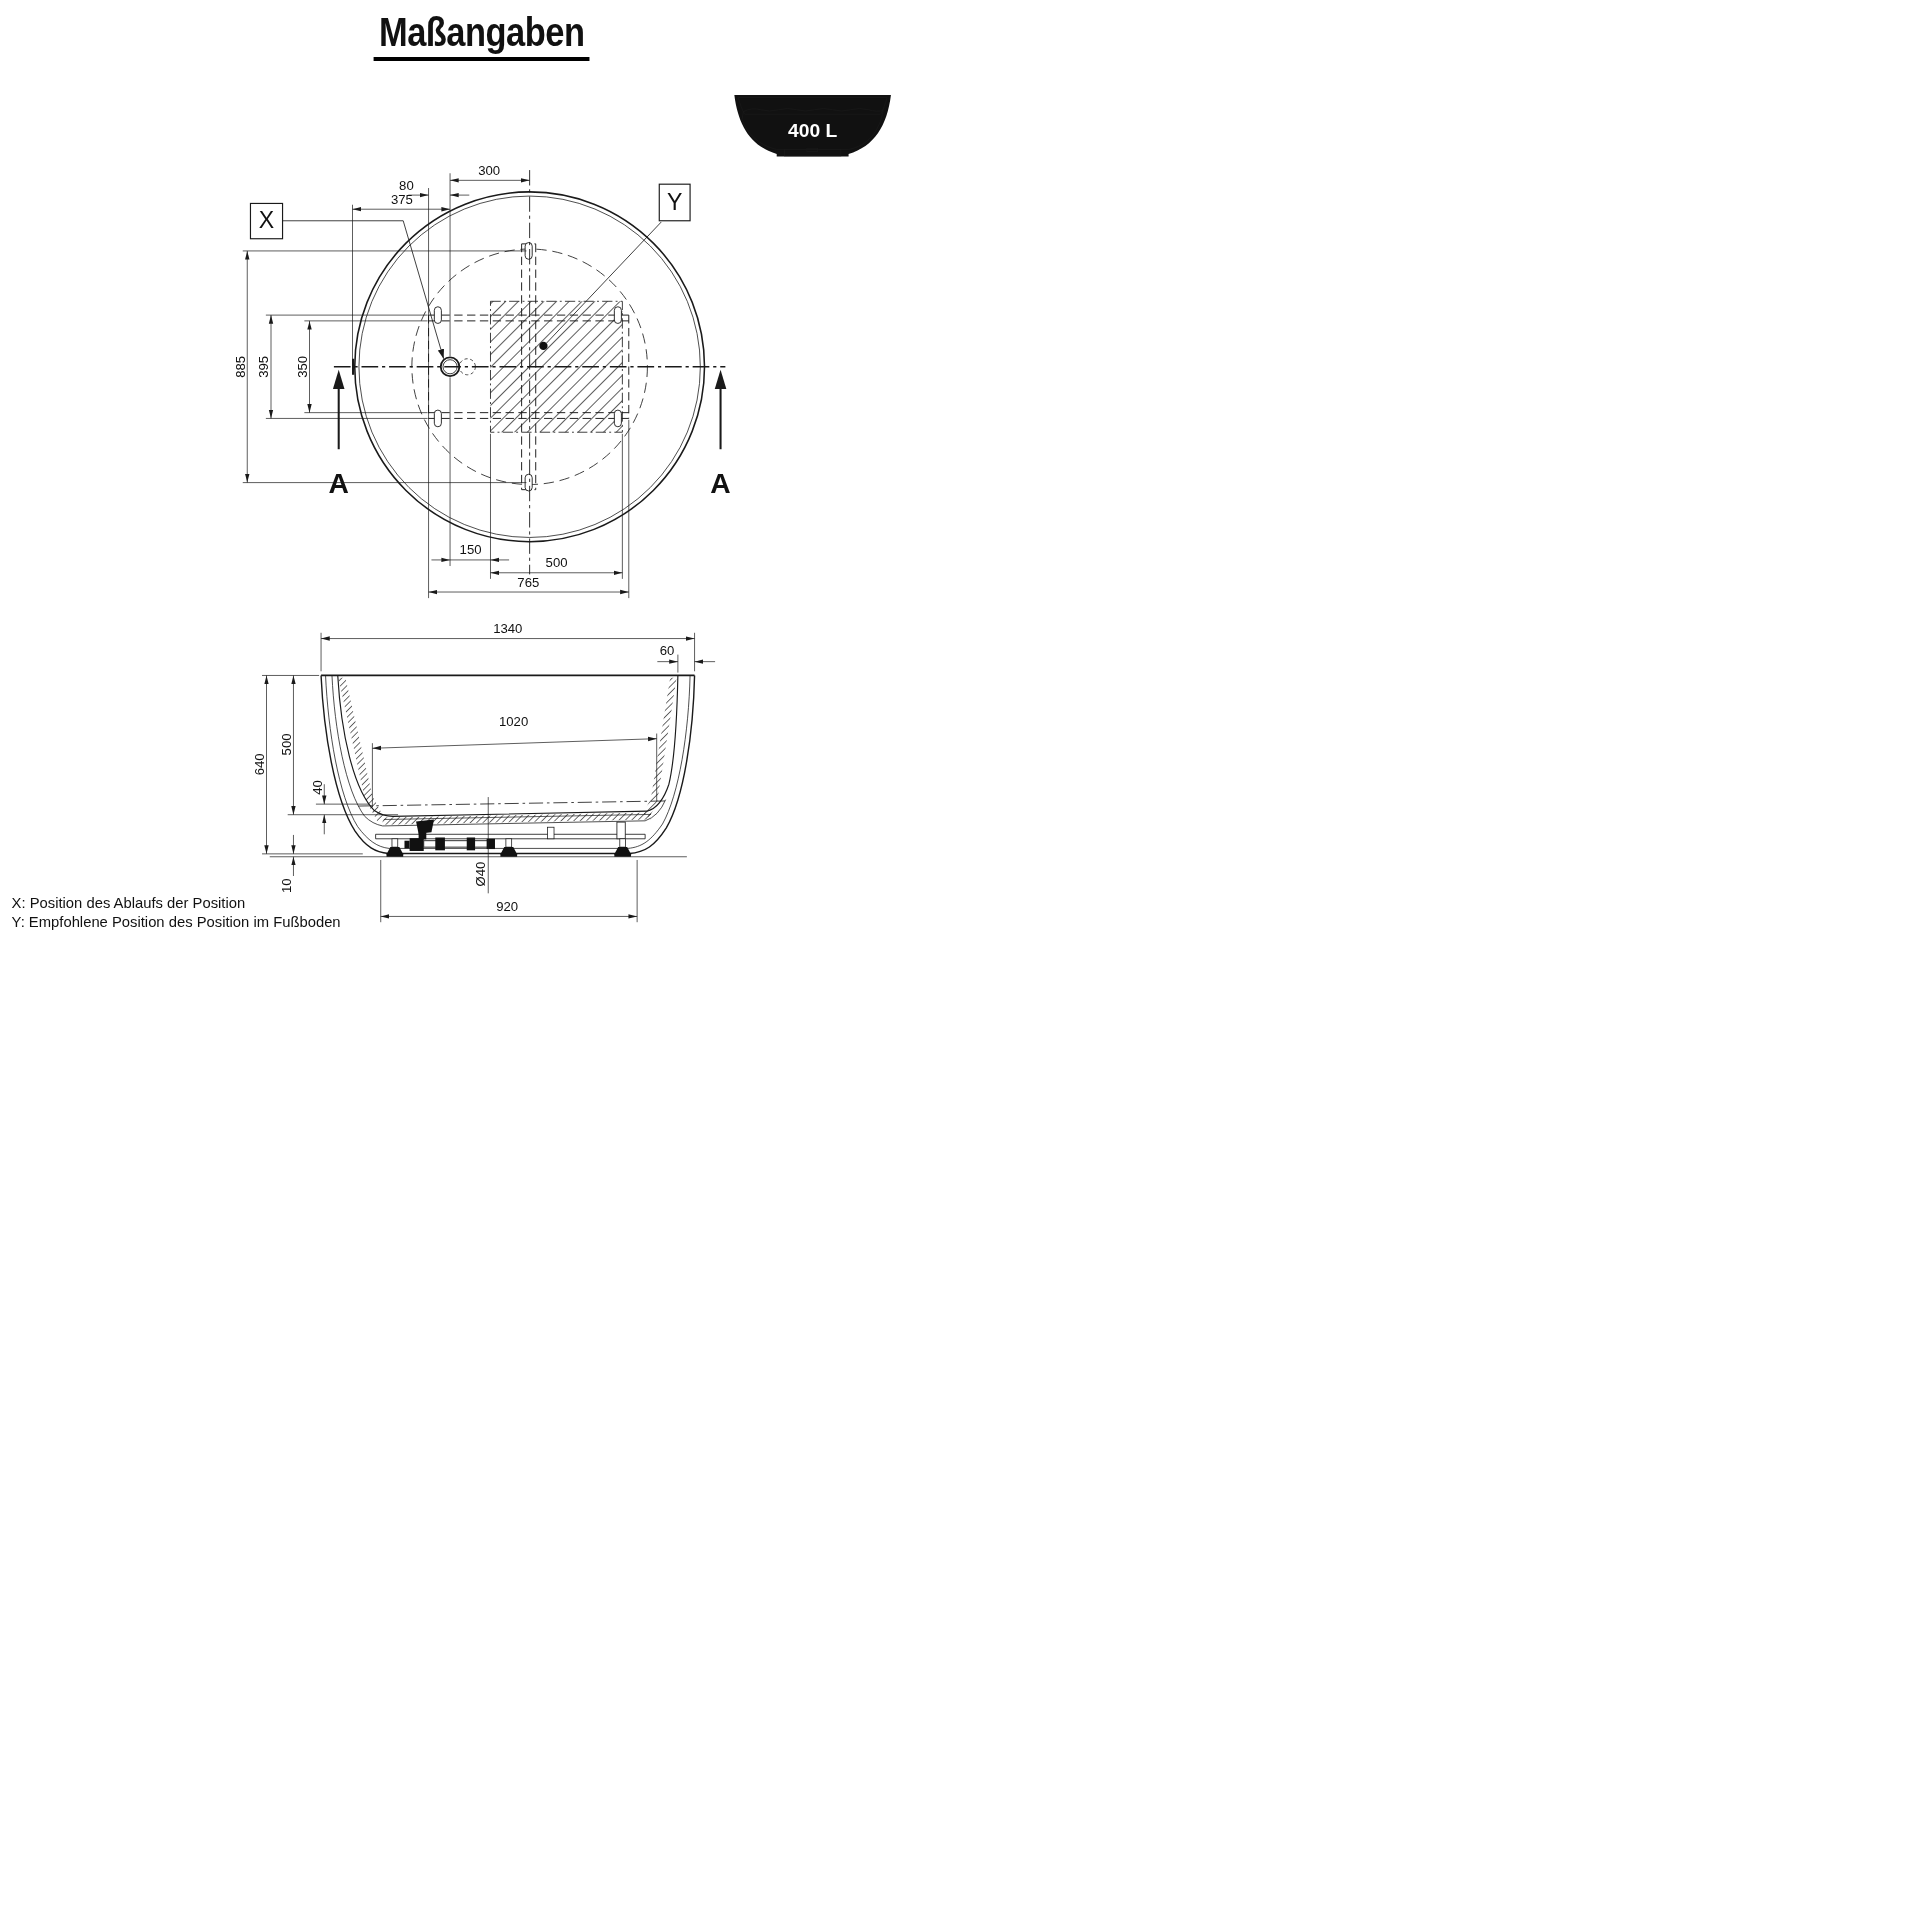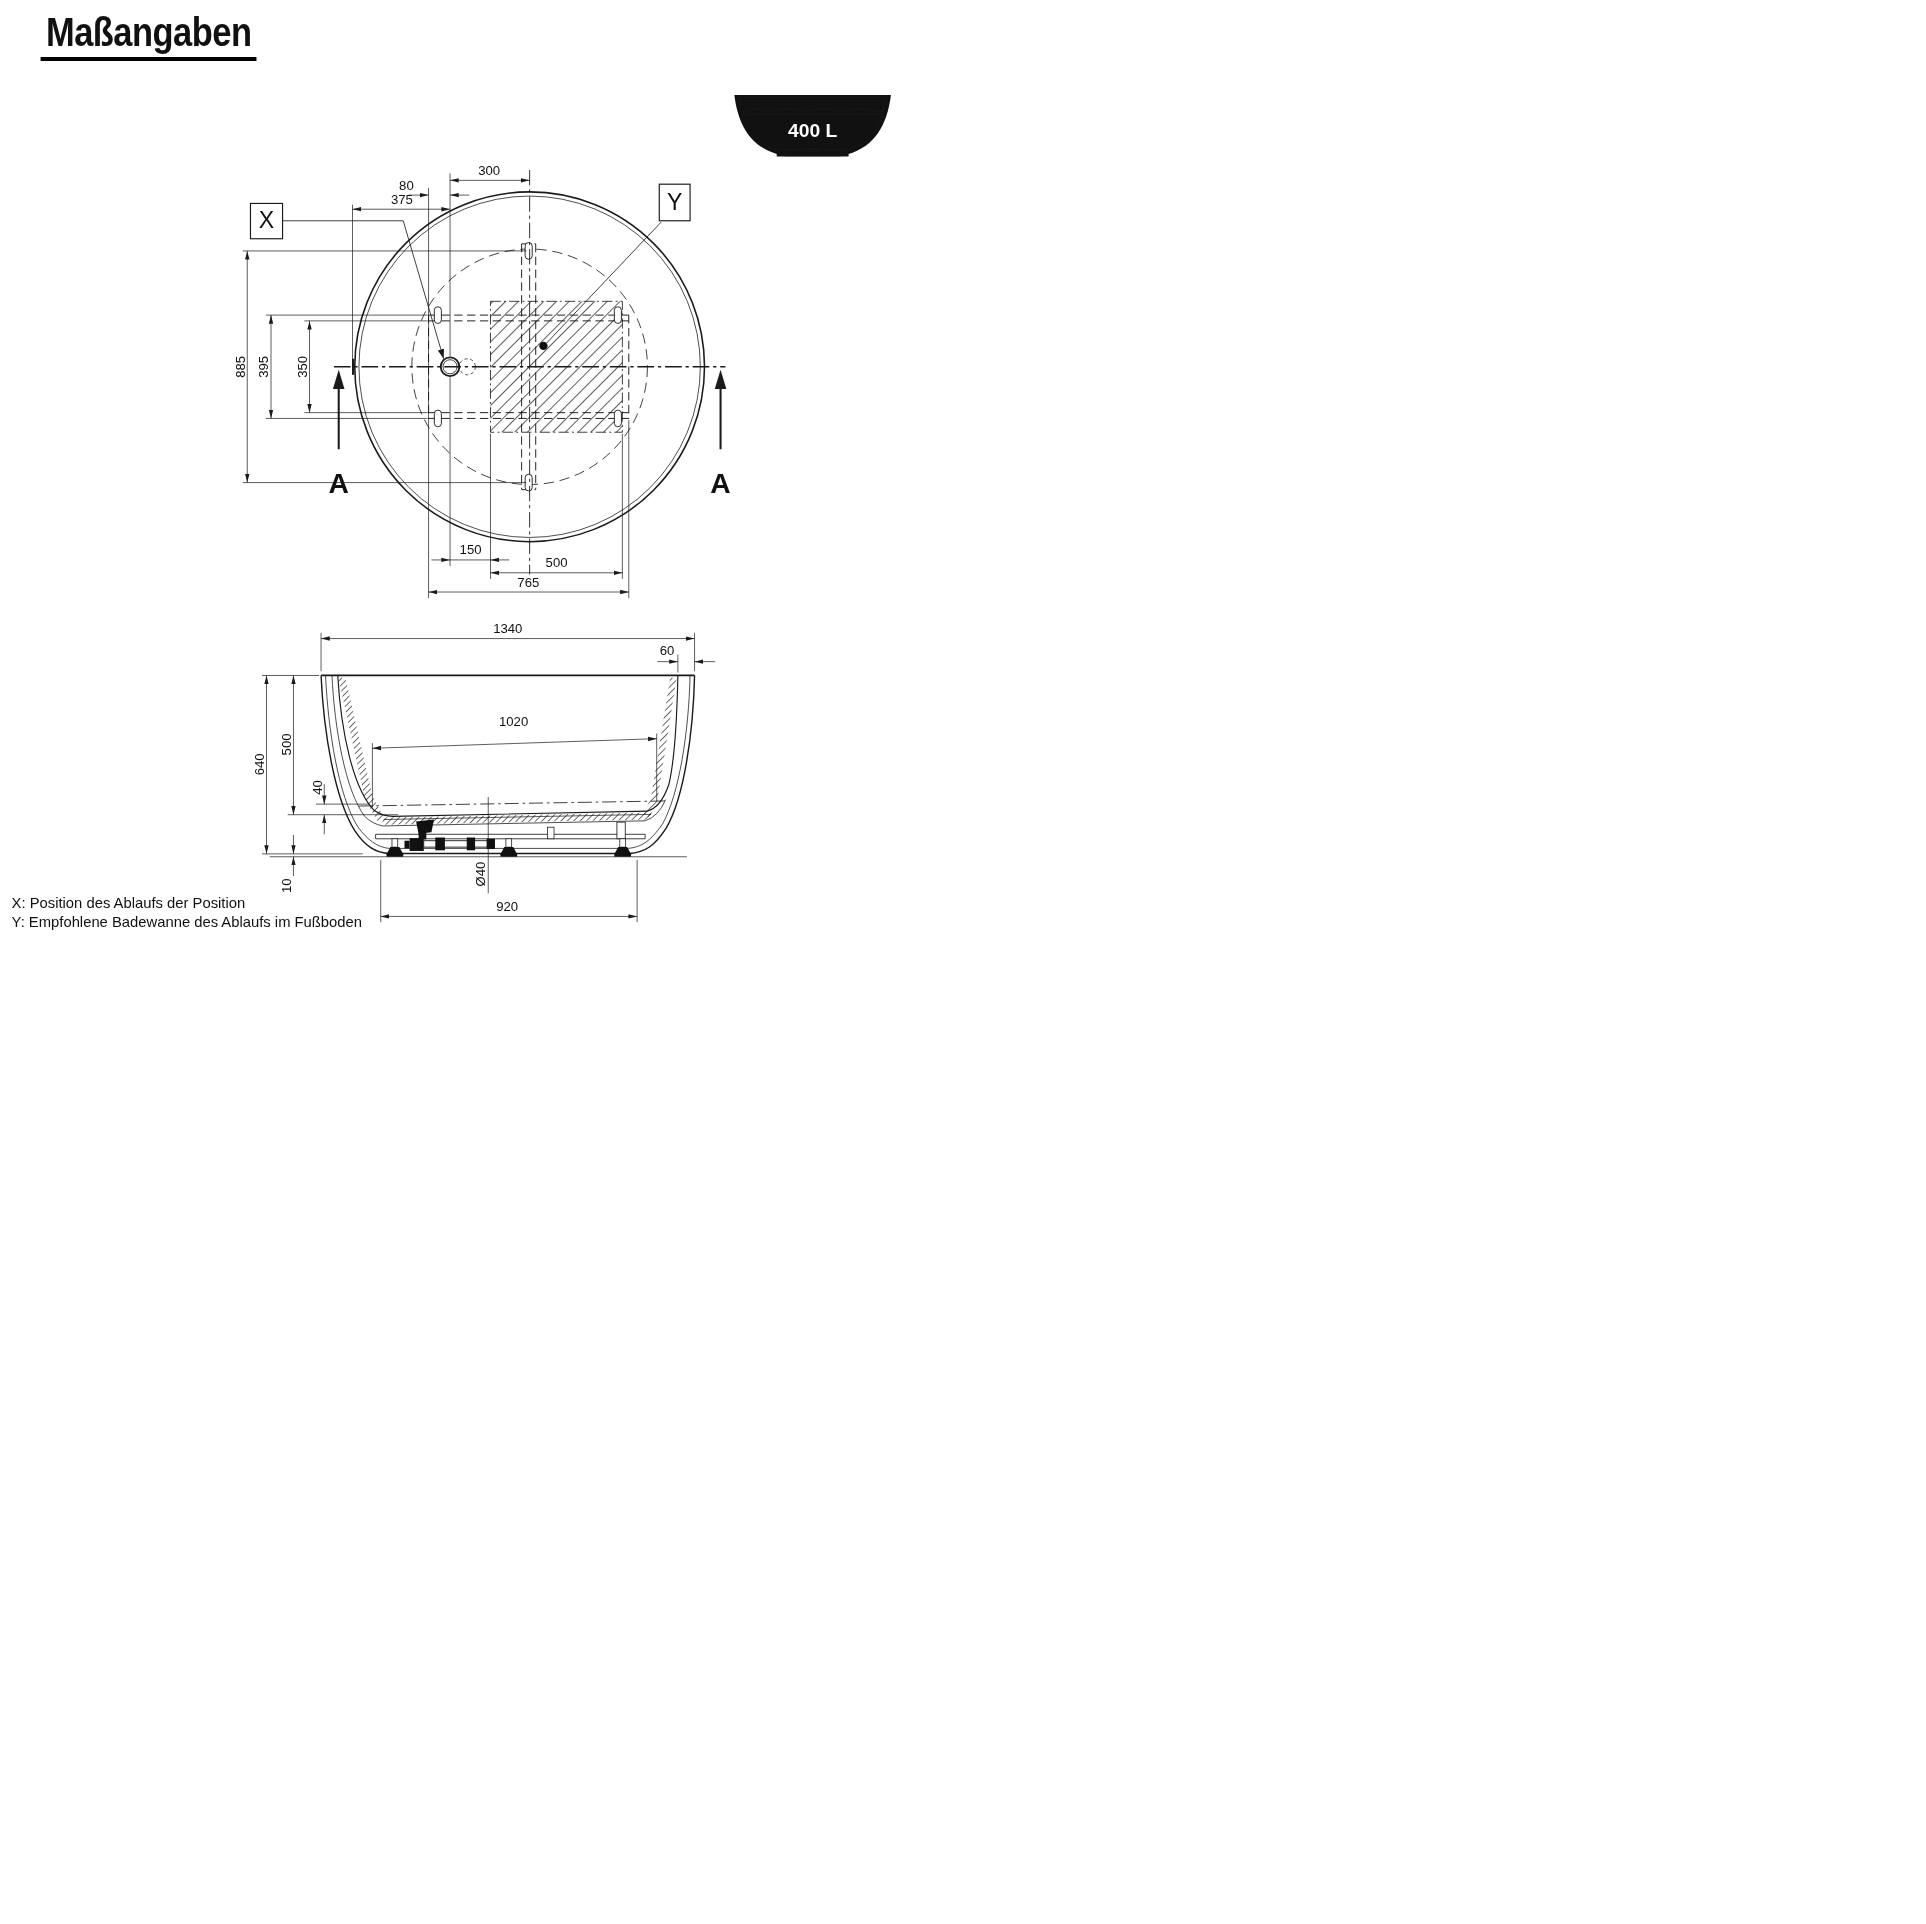--- a/index.html
+++ b/index.html
@@ -1,18 +1,18 @@
 <!DOCTYPE html>
 <html style="font-size:10.3px"><head>
 <meta charset="utf-8">
 <style>
   html,body{margin:0;padding:0;background:#fff;}
   body{width:963px;height:962px;position:relative;overflow:hidden;
        font-family:"Liberation Sans",sans-serif;color:#111;}
-  #title-wrap{position:absolute;top:9px;left:0;width:100%;text-align:left;margin-left:20px;}
+  #title-wrap{position:absolute;top:9px;left:0;width:100%;text-align:center;}
   #title-wrap .t{display:inline-block;transform:scaleX(.84);font-size:41px;font-weight:bold;
        letter-spacing:-0.6px;border-bottom:4.5px solid #000;padding:0 6.4px 1.3px 6.4px;}
   #legend{position:absolute;left:11.6px;top:894px;font-size:14.8px;line-height:18.6px;}
   #drawing{position:absolute;left:0;top:0;}
   #drawing line,#drawing path,#drawing circle,#drawing rect,#drawing polyline,#drawing polygon
        {stroke:#1a1a1a;fill:none;}
   #drawing .arr{fill:#1a1a1a;stroke:none;}
   #drawing .fill{fill:#111;stroke:none;}
   #drawing .wbg{fill:#fff;}
   #drawing .hz{fill:url(#hatch);}
@@ -261,15 +261,15 @@
       <line x1="593" y1="1340" x2="593" y2="1437"></line>
       <line x1="992.5" y1="1340" x2="992.5" y2="1437"></line>
       <line x1="593" y1="1428" x2="992.5" y2="1428" marker-start="url(#dimarr)" marker-end="url(#dimarr)"></line>
       <text x="790" y="1420" text-anchor="middle">920</text>
     </g>
   </g>
 </svg>
 
 <div id="legend">
   <div>X: Position des Ablaufs der Position</div>
-  <div>Y: Empfohlene Badewanne des Ablaufs im Fußboden</div>
+  <div>Y: Empfohlene Position des Position im Fußboden</div>
 </div>
 
 
 </body></html>

